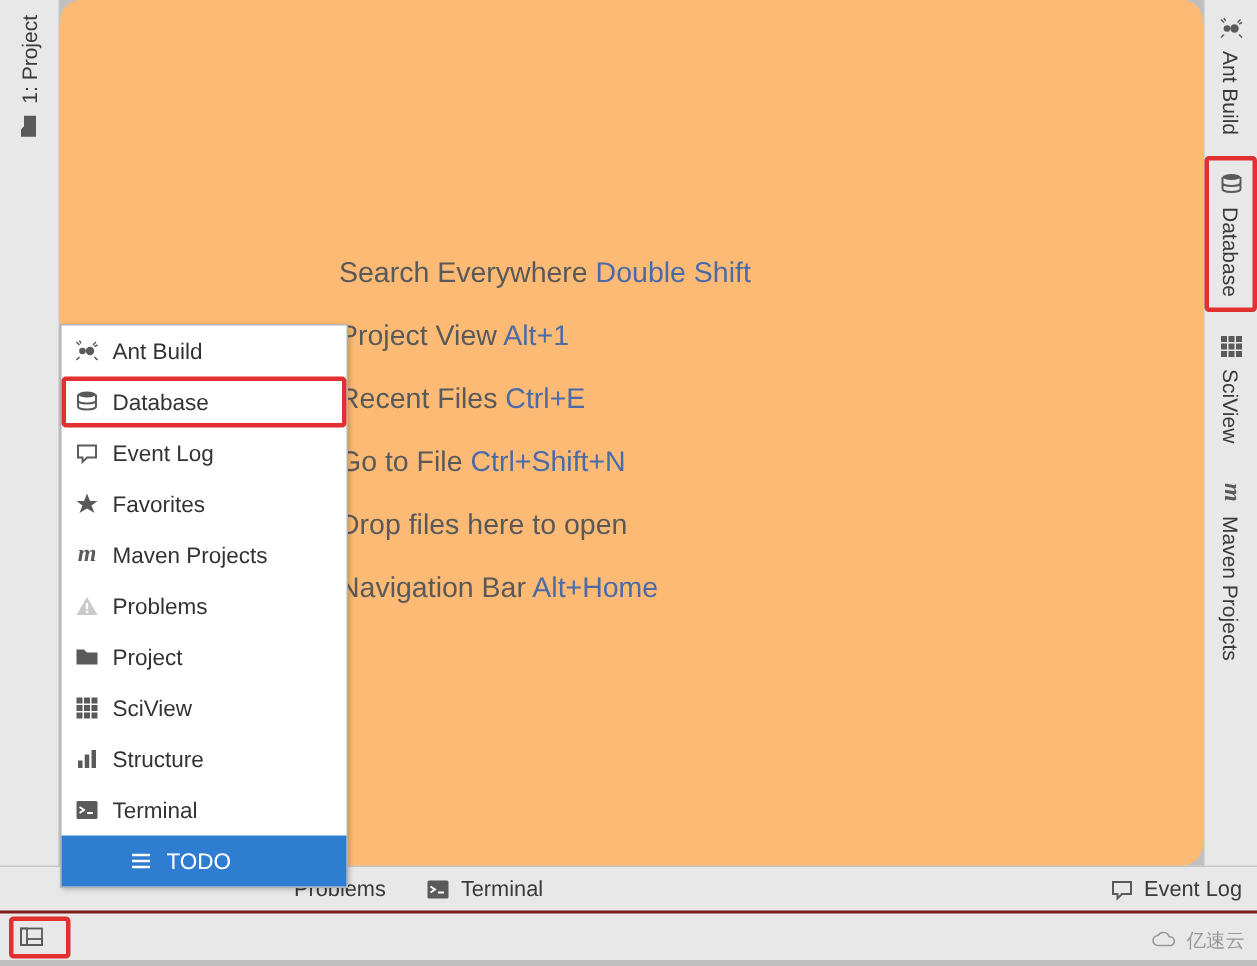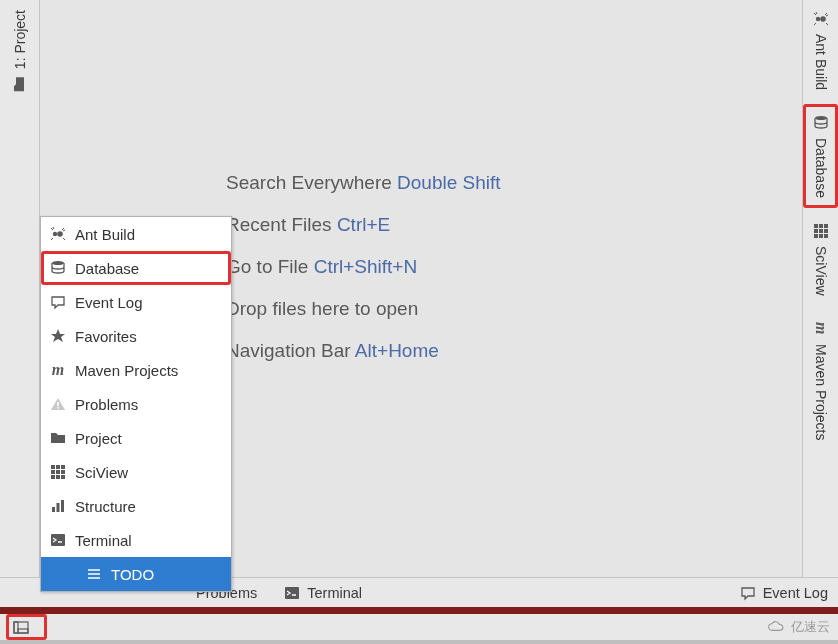--- a/index.html
+++ b/index.html
@@ -52,22 +52,23 @@
 }
 .right-rail .vitem.highlighted {
   border: 3px solid #e03030;
   border-radius: 3px;
   padding: 7px 1px;
 }
 
 
 .center {
   grid-column: 2; grid-row: 1;
-  background: #e5e5e5;
+  background: #fdba74;
   position: relative;
+  border-radius: 14px;
 }
 .tips {
   position: absolute;
   left: 186px; top: 172px;
   display: flex; flex-direction: column; gap: 20px;
   font-size: 19px;
 }
 .tips .tip { color: #595959; }
 .tips .tip .key { color: #4a6aa8; }
 
@@ -118,22 +119,22 @@
   color: #3a3a3a;
   gap: 26px;
 }
 .bottom-bar .spacer { flex: 1; }
 .bottom-bar .bitem { display: flex; align-items: center; gap: 6px; }
 
 
 .status-bar {
   grid-column: 1 / span 3; grid-row: 3;
   background: #e8e8e8;
-  border-top: 7px solid #7f1d1d;
-  display: flex; 
+  border-top: 2px solid #7f1d1d;
+  display: flex; align-items: center;
   padding: 0 6px;
   position: relative;
 }
 .status-bar .corner-btn {
   width: 22px; height: 20px;
   display: flex; align-items: center; justify-content: center;
 }
 .status-bar .corner-highlight {
   border: 3px solid #e03030;
   border-radius: 3px;
@@ -162,20 +163,24 @@
       </span>
       <span>1: Project</span>
     </div>
   </div>
 
   <div class="center">
     <div class="tips">
       <div class="tip">
         <span>Search Everywhere</span>
         <span class="key">Double Shift</span>
+      </div>
+      <div class="tip">
+        <span>Project View</span>
+        <span class="key">Alt+1</span>
       </div>
       <div class="tip">
         <span>Recent Files</span>
         <span class="key">Ctrl+E</span>
       </div>
       <div class="tip">
         <span>Go to File</span>
         <span class="key">Ctrl+Shift+N</span>
       </div>
       <div class="tip">

